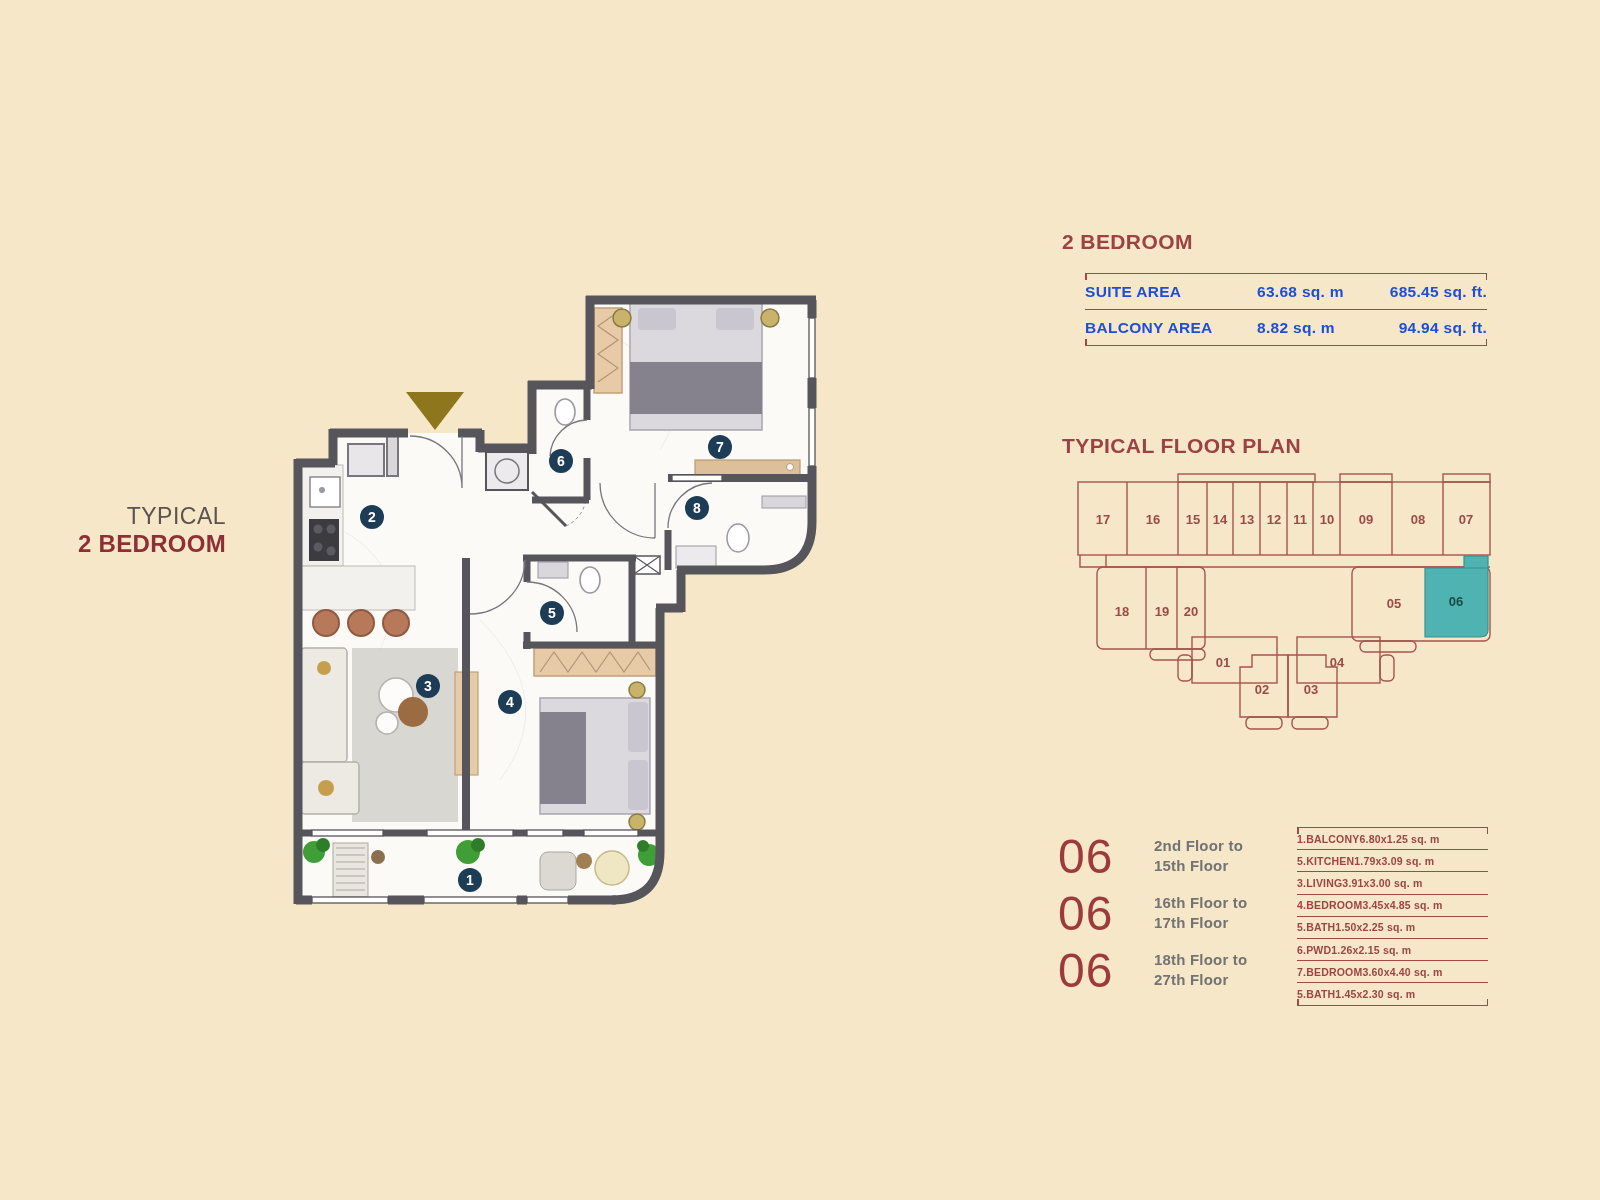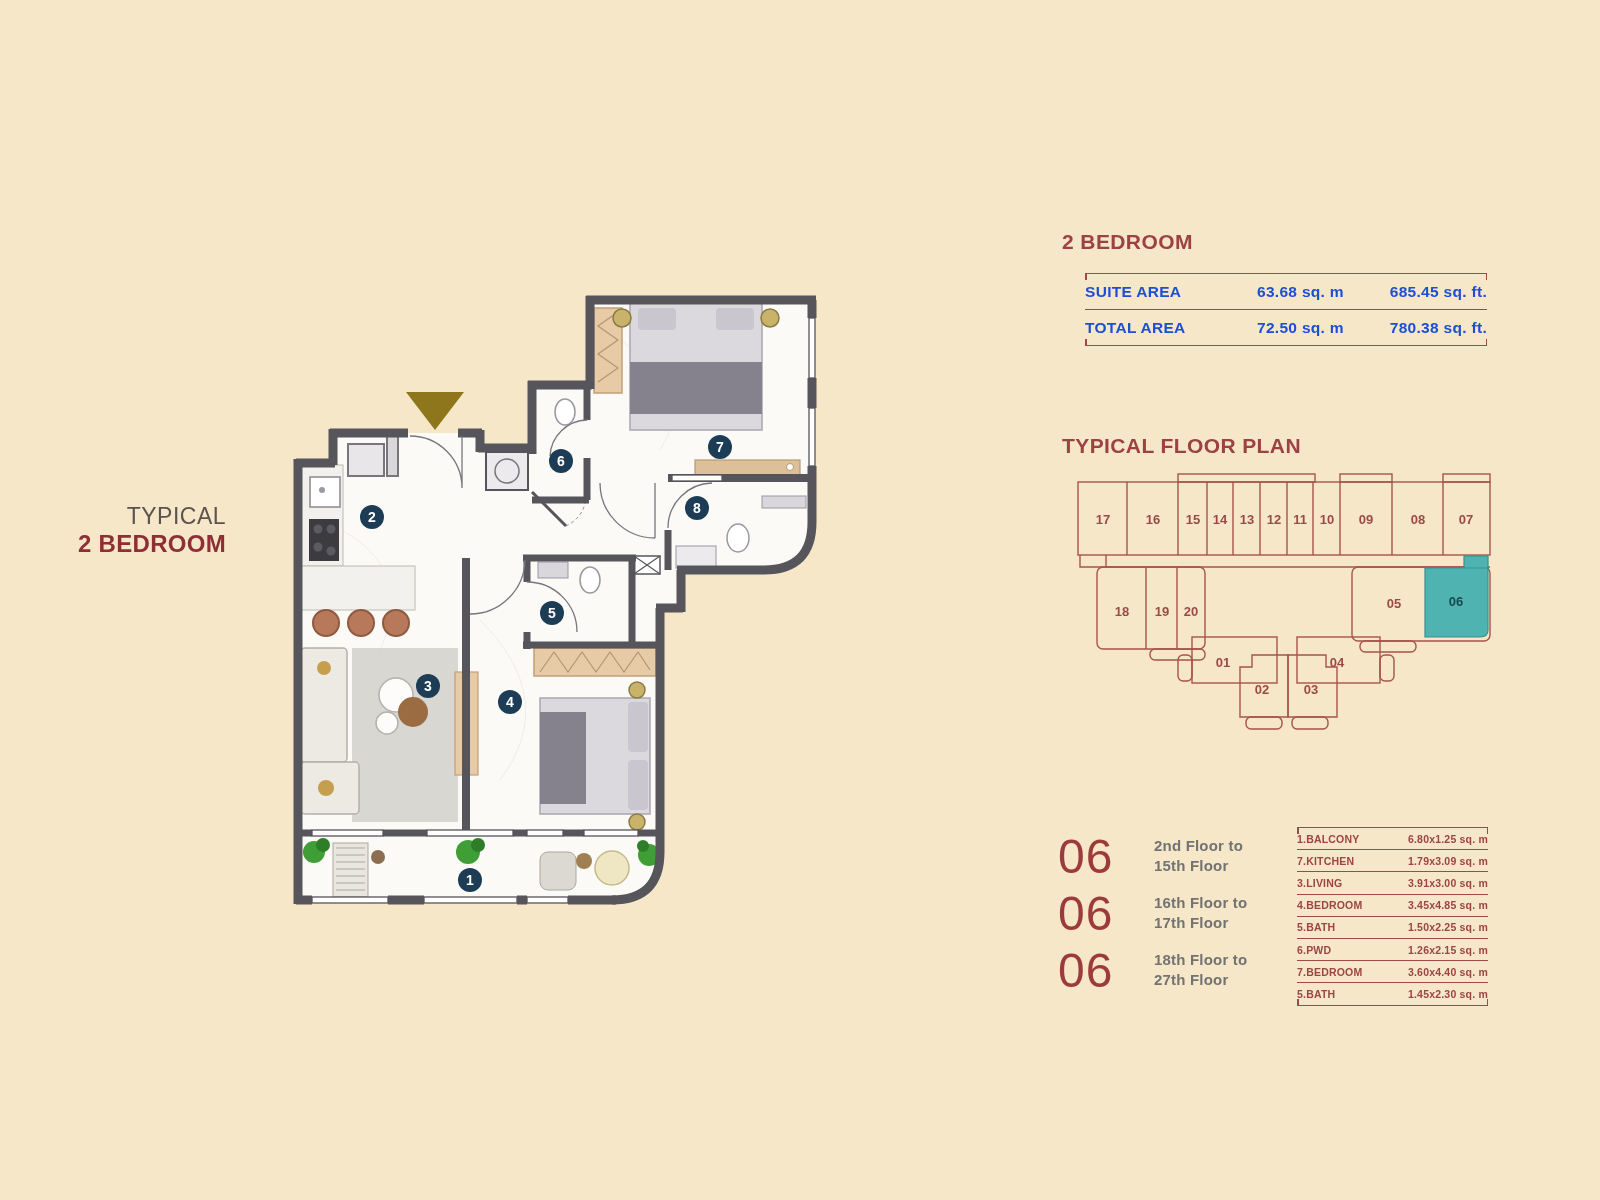--- a/index.html
+++ b/index.html
@@ -32,21 +32,21 @@
     display:grid;grid-template-columns:172px 122px 1fr;
     align-items:center;height:35px;
     font-size:15.5px;font-weight:600;color:#1d4ed8;letter-spacing:.3px;
   }
   #area-table .row + .row{border-top:1.2px solid #a04a45;}
   #area-table .imp{text-align:right;}
 
   
   #dims-table{left:1297px;top:827px;width:191px;}
   #dims-table .row{
-    display:flex;justify-content:space-between;align-items:center;
+    display:flex;align-items:center;
     height:21.2px;font-size:10.5px;font-weight:600;color:#9d4541;letter-spacing:.2px;
   }
   #dims-table .row + .row{border-top:1px solid #a04a45;}
 
   
   #floors{position:absolute;left:1058px;top:832px;width:220px;}
   .floor-row{display:flex;align-items:center;margin-bottom:9px;height:48px;}
   .floor-row .big{
     width:78px;font-size:48px;font-weight:300;color:#9c3a3c;letter-spacing:1px;
   }
@@ -283,23 +283,23 @@
     <div class="tick tl"></div>
       <div class="tick tr"></div>
     <div class="tick bl"></div>
       <div class="tick br"></div>
     <div class="row">
       <span>SUITE AREA</span>
       <span>63.68 sq. m</span>
       <span class="imp">685.45 sq. ft.</span>
     </div>
     <div class="row">
-      <span>TOTAL AREA</span>
-      <span>72.50 sq. m</span>
-      <span class="imp">780.38 sq. ft.</span>
+      <span>BALCONY AREA</span>
+      <span>8.82 sq. m</span>
+      <span class="imp">94.94 sq. ft.</span>
     </div>
   </div>
 
   <div class="panel-title" id="keyplan-title">TYPICAL FLOOR PLAN</div>
 
   <svg style="left:1050px;top:455px;width:450px;height:290px" viewBox="1050 455 450 290" fill="none">
     <g stroke="#a6544c" stroke-width="1.4">
 
       <rect x="1078" y="482" width="412" height="73"></rect>
       <rect x="1178" y="474" width="137" height="8"></rect>
@@ -383,21 +383,21 @@
   <div class="ruled" id="dims-table">
     <div class="tick tl"></div>
       <div class="tick tr"></div>
     <div class="tick bl"></div>
       <div class="tick br"></div>
     <div class="row">
       <span>1.BALCONY</span>
       <span>6.80x1.25 sq. m</span>
     </div>
     <div class="row">
-      <span>7.KITCHEN</span>
+      <span>5.KITCHEN</span>
       <span>1.79x3.09 sq. m</span>
     </div>
     <div class="row">
       <span>3.LIVING</span>
       <span>3.91x3.00 sq. m</span>
     </div>
     <div class="row">
       <span>4.BEDROOM</span>
       <span>3.45x4.85 sq. m</span>
     </div>

